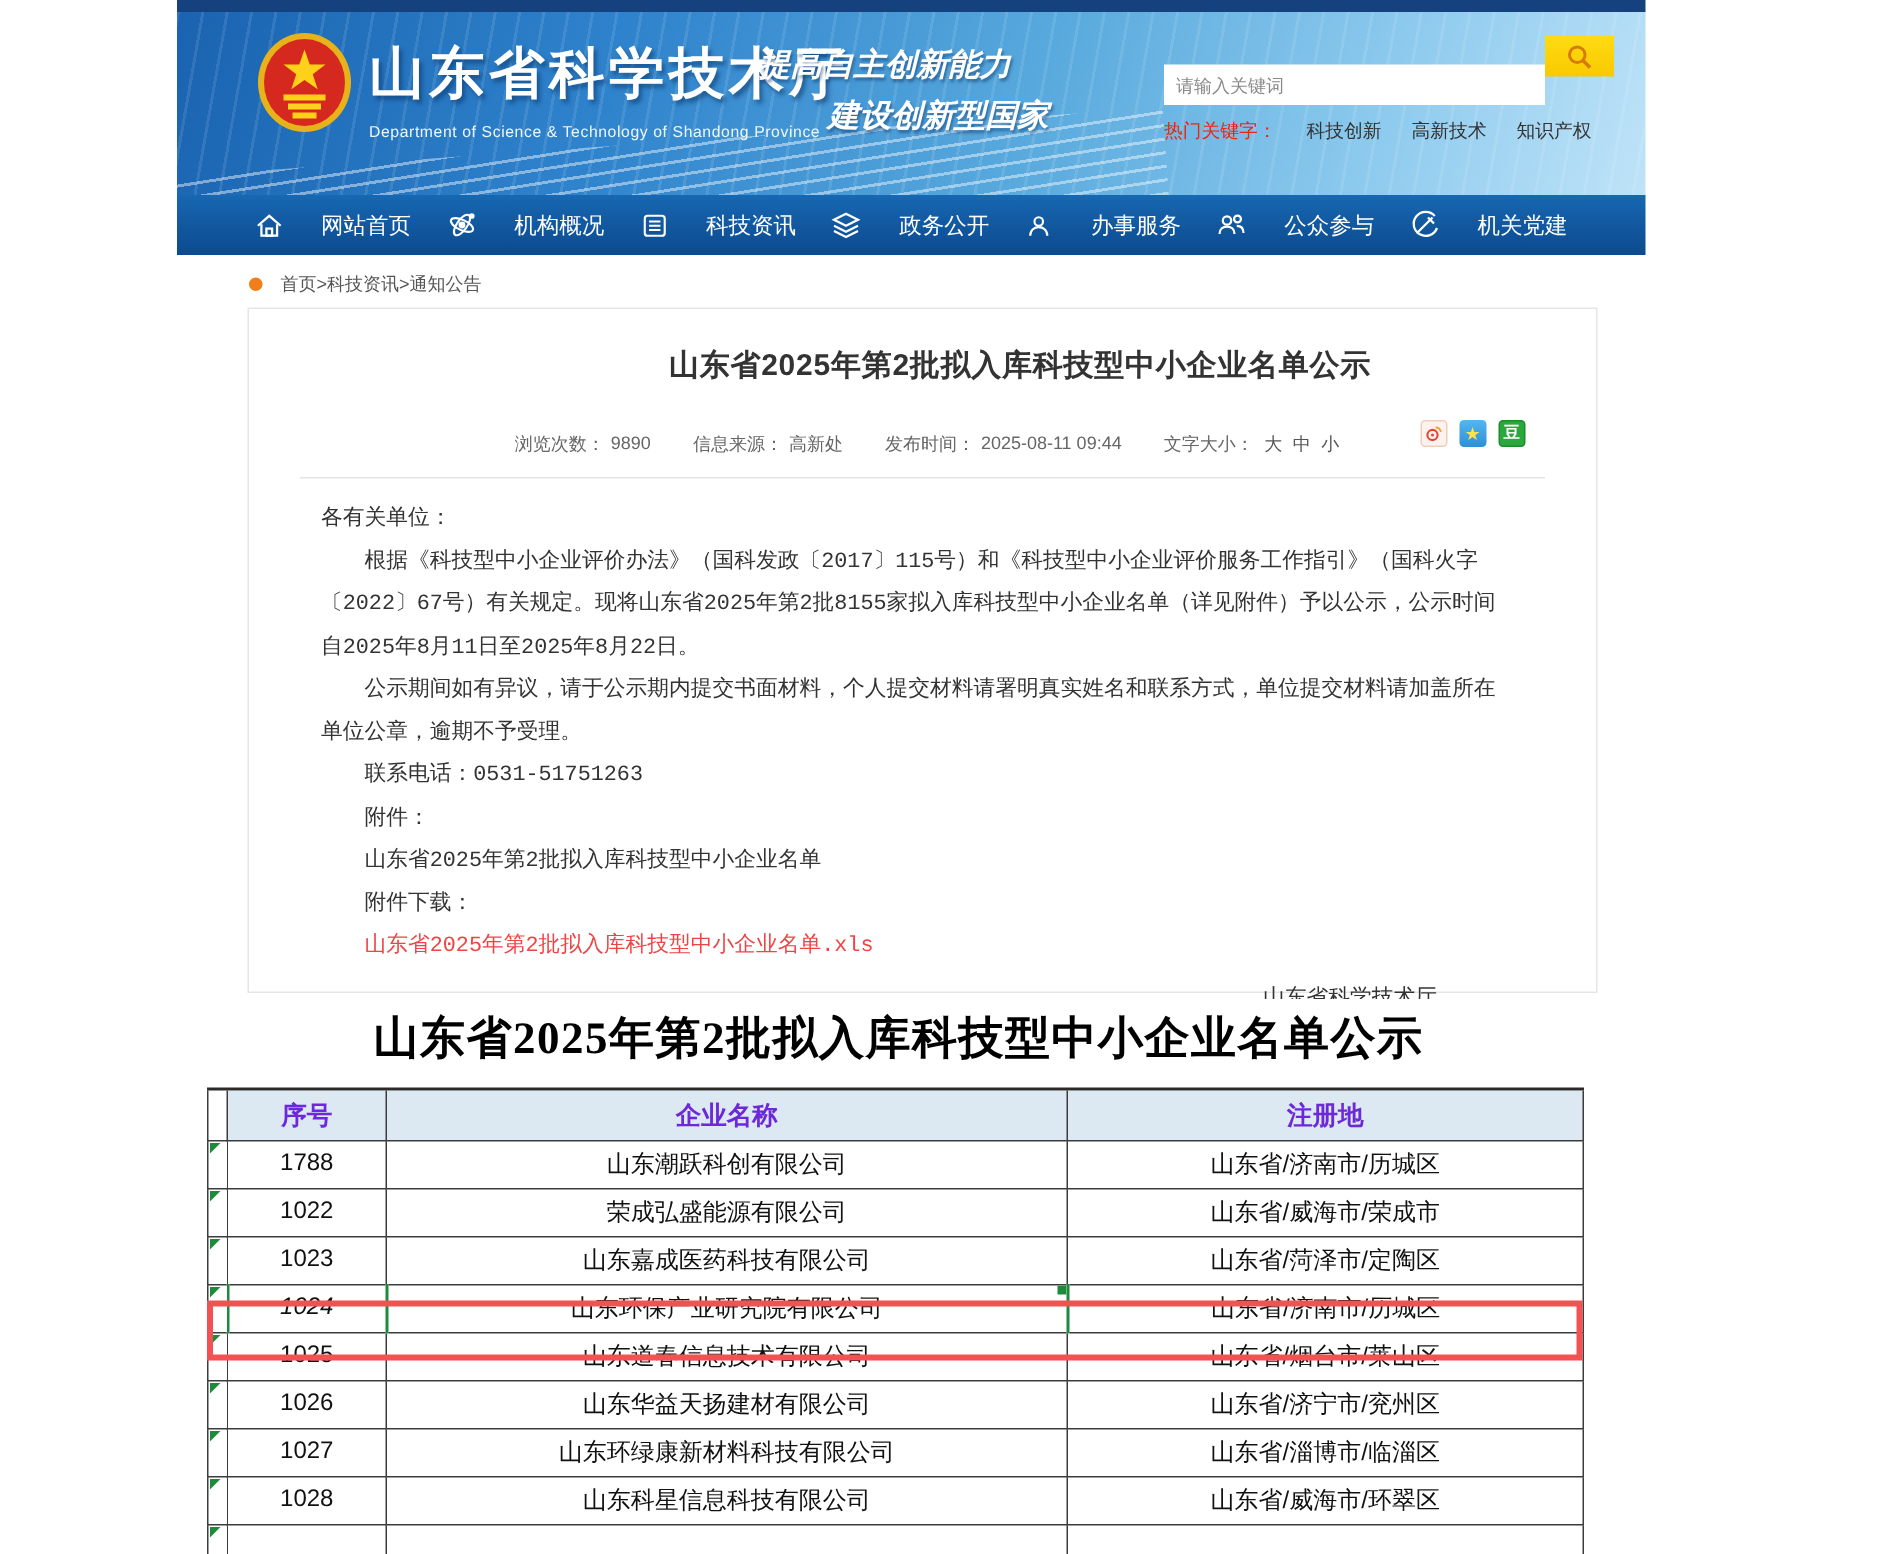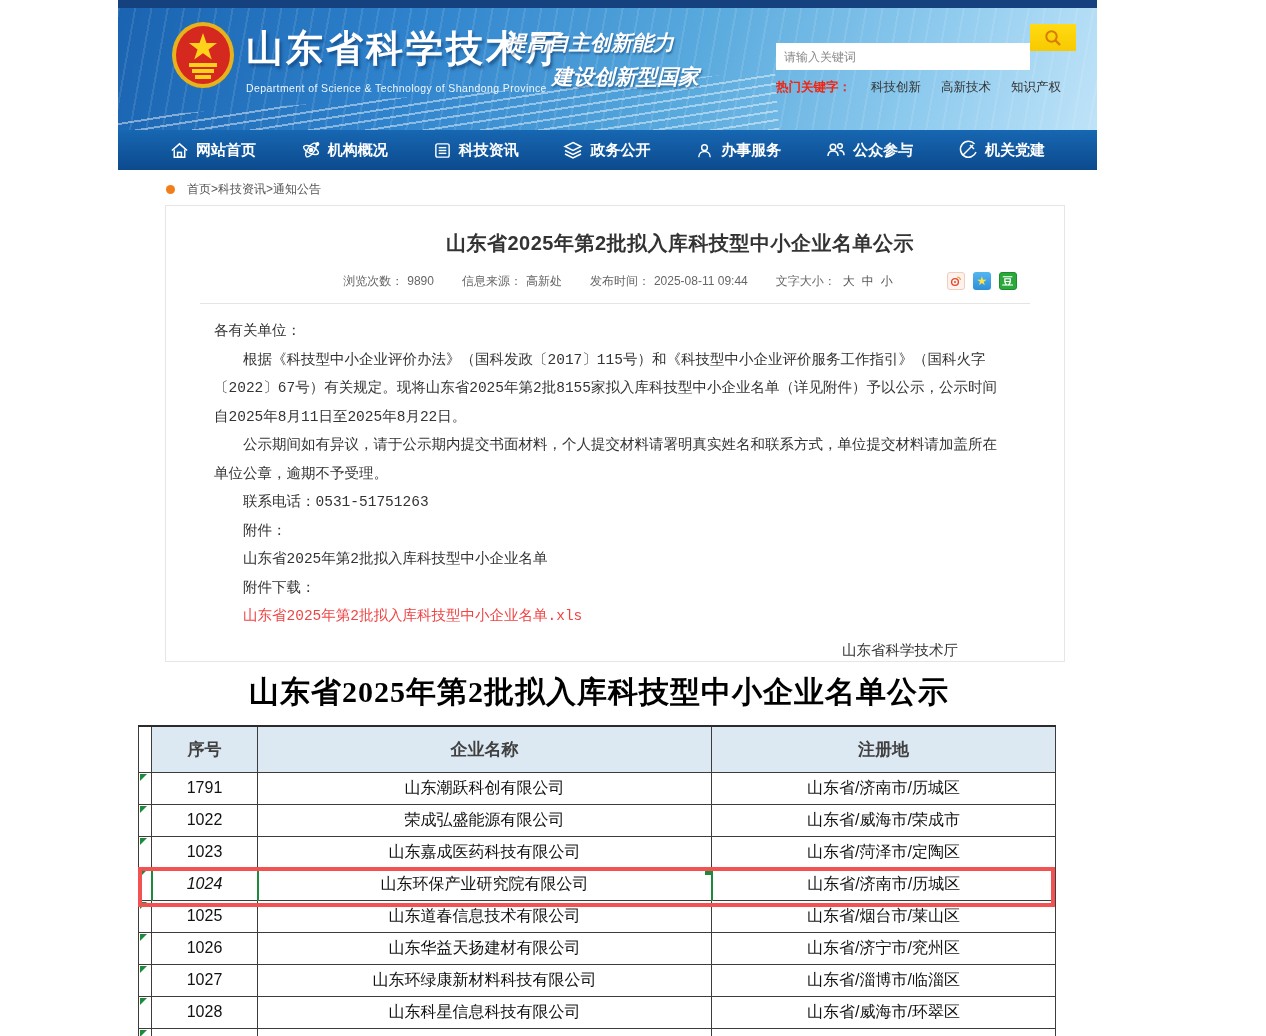--- a/index.html
+++ b/index.html
@@ -28,44 +28,44 @@
   .slogan .l2 { padding-left:46px; }
 
   .search-area { position:absolute; left:658px; top:16px; width:300px; }
   .search-row { display:flex; }
   .search-input { width:254px; height:27px; border:none; background:#fff; padding:0 8px;
     font-size:12px; color:#333; outline:none;margin-top:19px; }
   .search-input::placeholder { color:#8a8a8a; }
   .search-btn { width:46px; height:27px; border:none; cursor:pointer;
     background:linear-gradient(#ffdb13,#f8c900); display:flex; align-items:center; justify-content:center; }
   .hot-row { margin-top:9px; font-size:12.5px; display:flex; align-items:center; }
-  .hot-label { color:#f3230e; font-weight:bold; }
+  .hot-label { color:#f3230e; font-weight:normal; }
   .hot-link { color:#333; margin-left:20px; text-decoration:none; cursor:pointer; }
 
   
   .nav { position:absolute; left:118px; top:130px; width:979px; height:40px;
     background:linear-gradient(#1767b2,#0c4a8e); display:flex; align-items:center;
     justify-content:space-between; padding:0 52px; }
-  .nav-item { display:flex; align-items:center; gap:7px; color:#fff; font-size:15px;
-    font-weight:bold; cursor:pointer; white-space:nowrap; }
+  .nav-item { display:flex; align-items:center; gap:25px; color:#fff; font-size:15px;
+    font-weight:normal; cursor:pointer; white-space:nowrap; }
   .nav-item svg { display:block; }
 
   
   .breadcrumb { position:absolute; left:166px; top:181px; display:flex; align-items:center;
     font-size:12px; color:#555; }
   .crumb-dot { width:9px; height:9px; border-radius:50%; background:#f07f1b; margin-right:12px; }
 
   
   .card { position:absolute; left:165px; top:205px; width:900px; height:457px;
     border:1px solid #e6e6e6; background:#fff; }
   .card-head { padding:24px 0 0 130px; text-align:center; }
   .art-title { font-size:20px; font-weight:bold; color:#333; letter-spacing:.5px; }
   .meta { margin-top:15px; display:flex; justify-content:center; align-items:center;
     font-size:12px; color:#666; gap:6px; }
-  .meta .grp { margin-left:22px; display:flex; gap:4px; align-items:center;}
+  .meta .grp { margin-left:22px; display:flex; gap:4px; margin-top:16px;}
   .meta .grp:first-child { margin-left:0; }
   .fontsize-opt { cursor:pointer; margin-left:3px; color:#555; }
   .share-icons { display:flex; gap:8px; margin-left:48px; }
   .share { width:18px; height:18px; border-radius:3px; display:flex; align-items:center;
     justify-content:center; cursor:pointer; font-size:11px; }
   .share.weibo { background:#fdf2ee; border:1px solid #f0cdbd; }
   .share.qzone { background:linear-gradient(#54b6f0,#2d8fd8); color:#ffe24a; font-size:12px; }
   .share.douban { background:#2aa83b; color:#fff; font-weight:bold; border:1px solid #1d8c2d; }
   .meta-divider { margin:13px 34px 0 34px; border-top:1px solid #e5e5e5; }
   .card-body { padding:13px 60px 0 48px; font-size:14.5px; color:#333; line-height:28.5px;font-family:Liberation Mono, monospace; }
@@ -79,21 +79,21 @@
   .xls-title { text-align:center; font-family:"Liberation Serif","DejaVu Serif",serif;
     font-weight:bold; font-size:30px; color:#000; letter-spacing:1px; padding-top:6px; }
   .xls-wrap { position:relative; margin-top:12px; }
   table.grid { border-collapse:collapse; table-layout:fixed; width:917px; }
   table.grid col.c-sliver { width:13px; }
   table.grid col.c-id { width:106px; }
   table.grid col.c-name { width:454px; }
   table.grid col.c-region { width:344px; }
   table.grid td, table.grid th { border:1px solid #3c3c3c; text-align:center; vertical-align:middle;
     overflow:hidden; white-space:nowrap; }
-  table.grid tr.hdr th { height:46px; background:#dce8f2; font-size:17px; font-weight:bold; color:#404040;
+  table.grid tr.hdr th { height:34px; background:#dce8f2; font-size:17px; font-weight:bold; color:#6d28d9;
     border-top:2px solid #2b2b2b; }
   table.grid tr.hdr th.sliver { background:#fff; }
   table.grid tr.row td { height:32px; font-size:16px; color:#111; }
   td.sliver { position:relative; background:#fff; }
   td.sliver::before { content:""; position:absolute; left:1px; top:1px;
     border-top:7px solid #1e8a3c; border-right:7px solid transparent; }
   tr.hl td.id-cell { border-left:2px solid #1e8a3c;font-style:italic; }
   tr.hl td.name-cell { border-left:2px solid #1e8a3c; border-right:2px solid #1e8a3c; position:relative; }
   tr.hl td.name-cell::after { content:""; position:absolute; top:0; right:0; width:6px; height:6px; background:#1e8a3c; }
   .red-outline { position:absolute; left:0; top:142px; width:917px; height:40px;
@@ -282,21 +282,21 @@
           </colgroup>
         <tbody>
             <tr class="hdr">
           <th class="sliver"></th>
           <th>序号</th>
           <th>企业名称</th>
           <th>注册地</th>
         </tr>
         <tr class="row">
           <td class="sliver"></td>
-          <td class="id-cell">1791</td>
+          <td class="id-cell">1788</td>
           <td class="name-cell">山东潮跃科创有限公司</td>
           <td>山东省/济南市/历城区</td>
         </tr>
         <tr class="row">
           <td class="sliver"></td>
           <td class="id-cell">1022</td>
           <td class="name-cell">荣成弘盛能源有限公司</td>
           <td>山东省/威海市/荣成市</td>
         </tr>
         <tr class="row">

